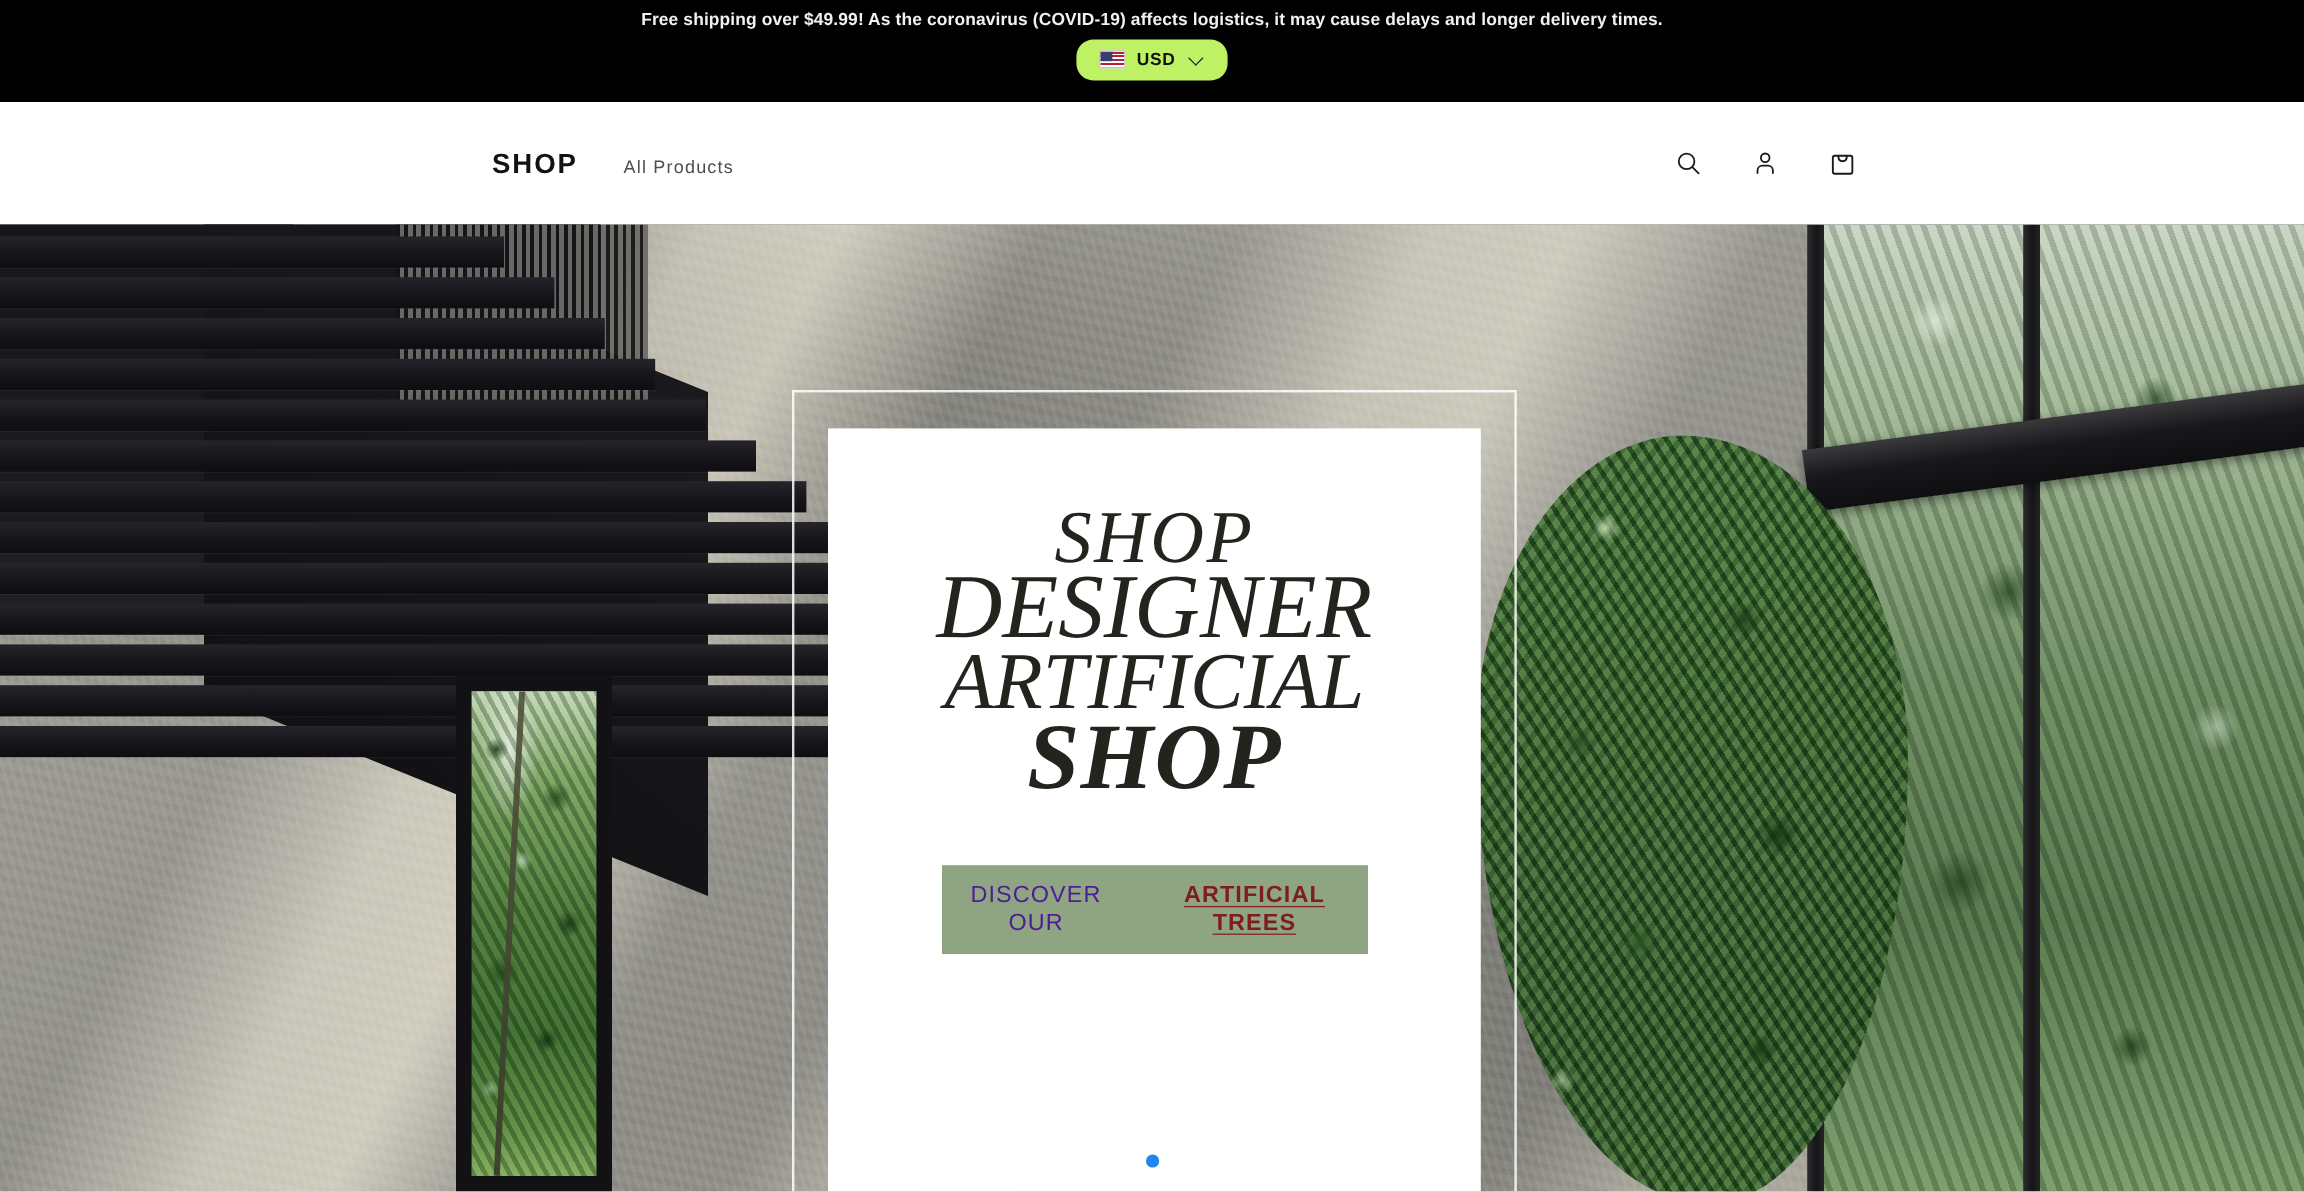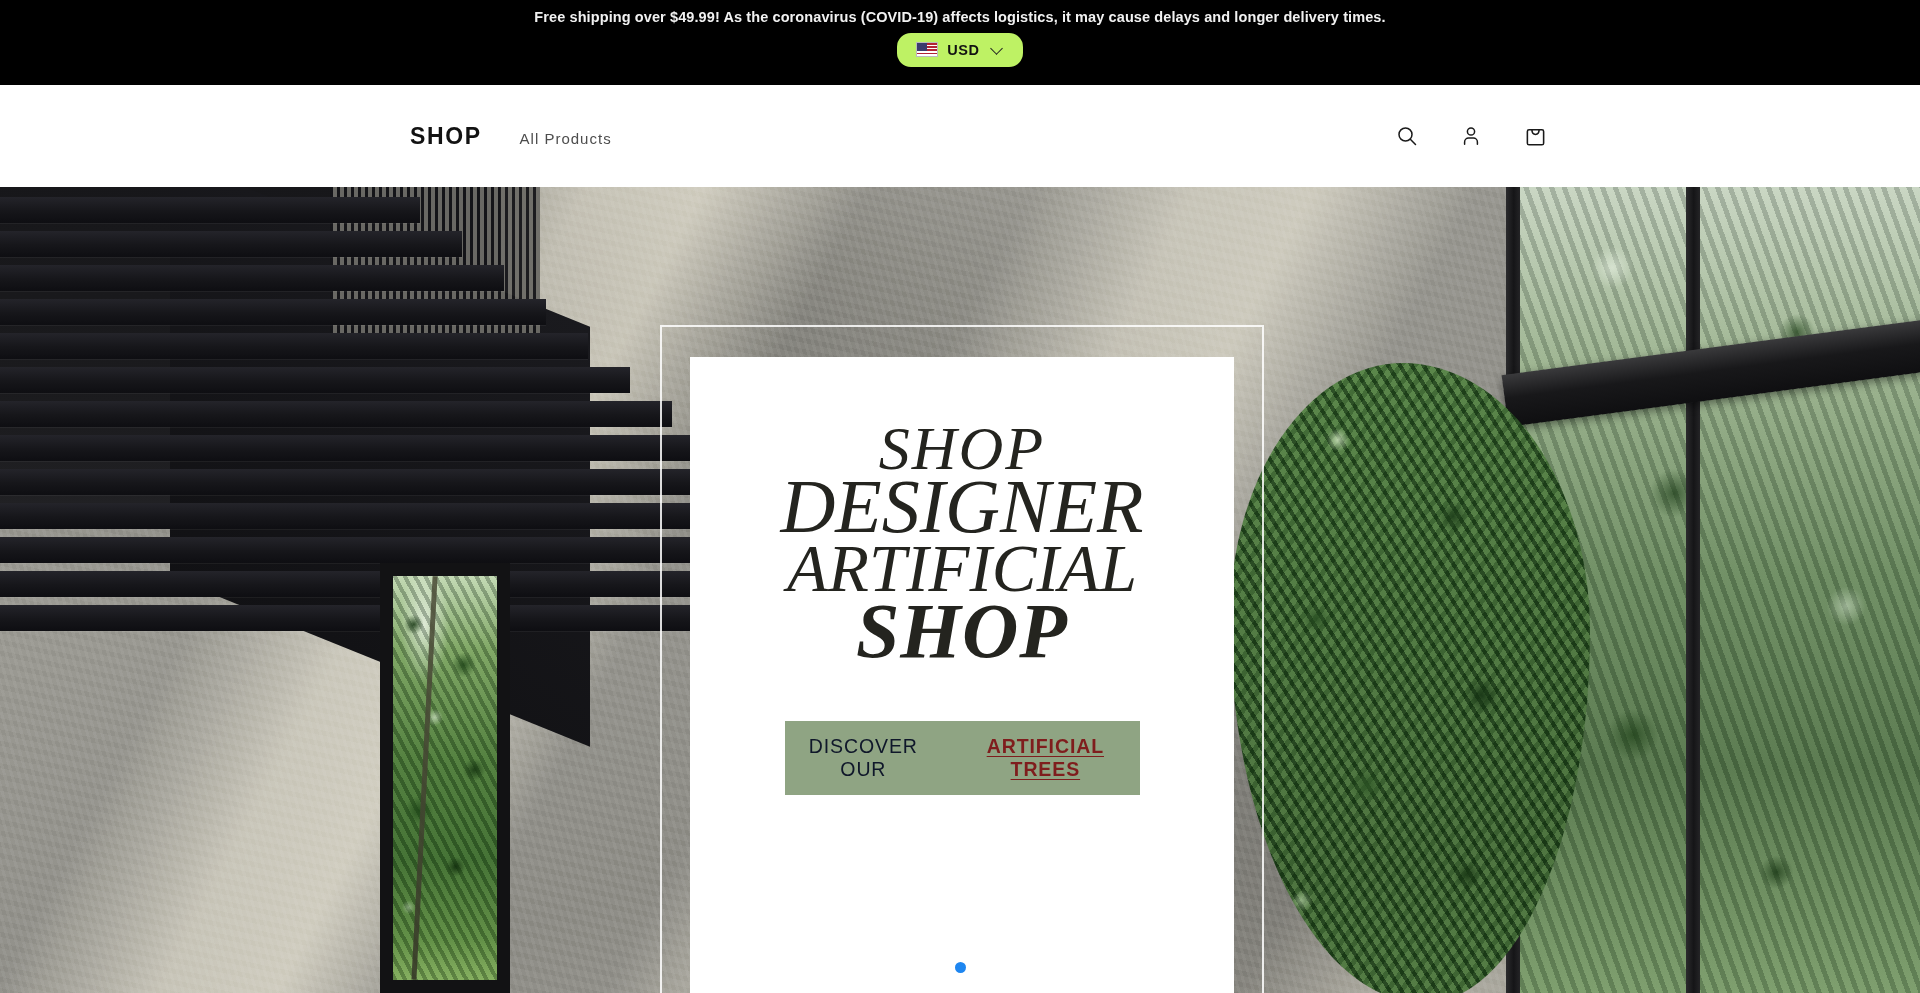--- a/index.html
+++ b/index.html
@@ -383,21 +383,21 @@
     display: flex;
     align-items: center;
     justify-content: center;
     gap: 9px;
     cursor: pointer;
     font-family: "Liberation Sans", sans-serif;
   }
   .cta-lead {
     font-size: 19.5px;
     font-weight: 400;
-    color: #0f172a;
+    color: #4c1d95;
     letter-spacing: 0.9px;
   }
   .cta-strong {
     font-size: 19.5px;
     font-weight: 700;
     color: #7f1d1d;
     letter-spacing: 0.9px;
     text-decoration: underline;
     text-underline-offset: 3px;
   }

